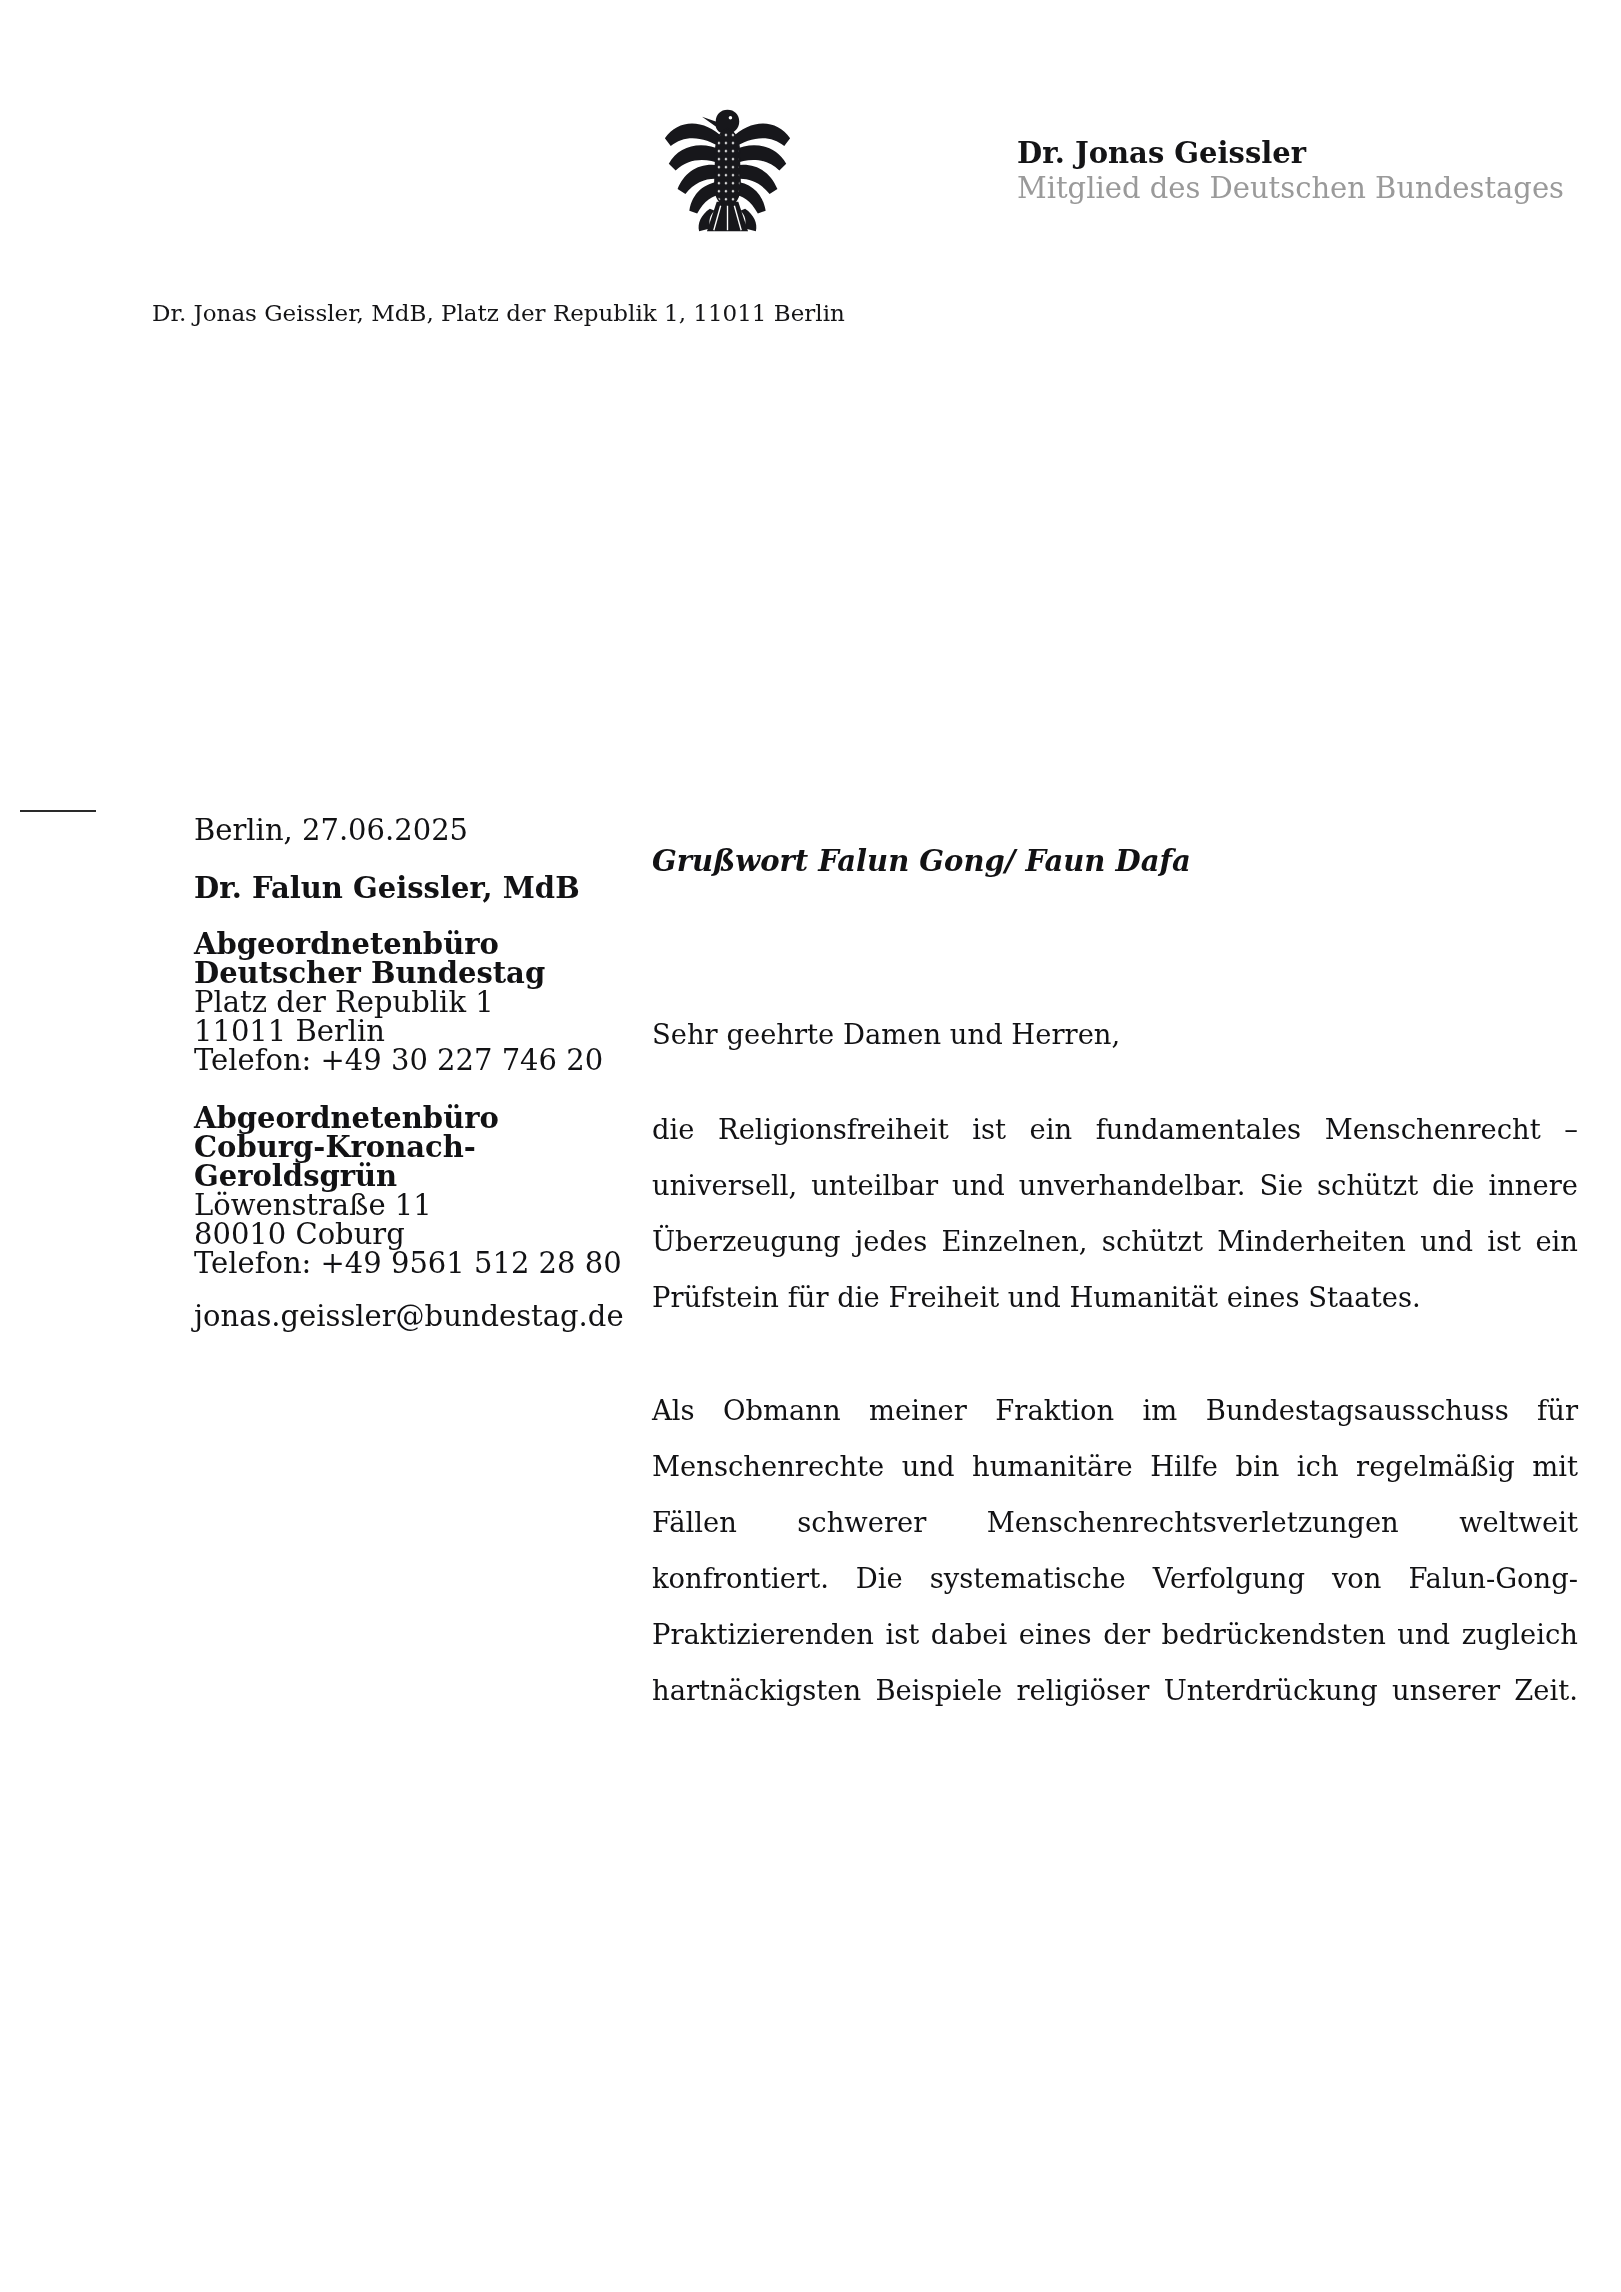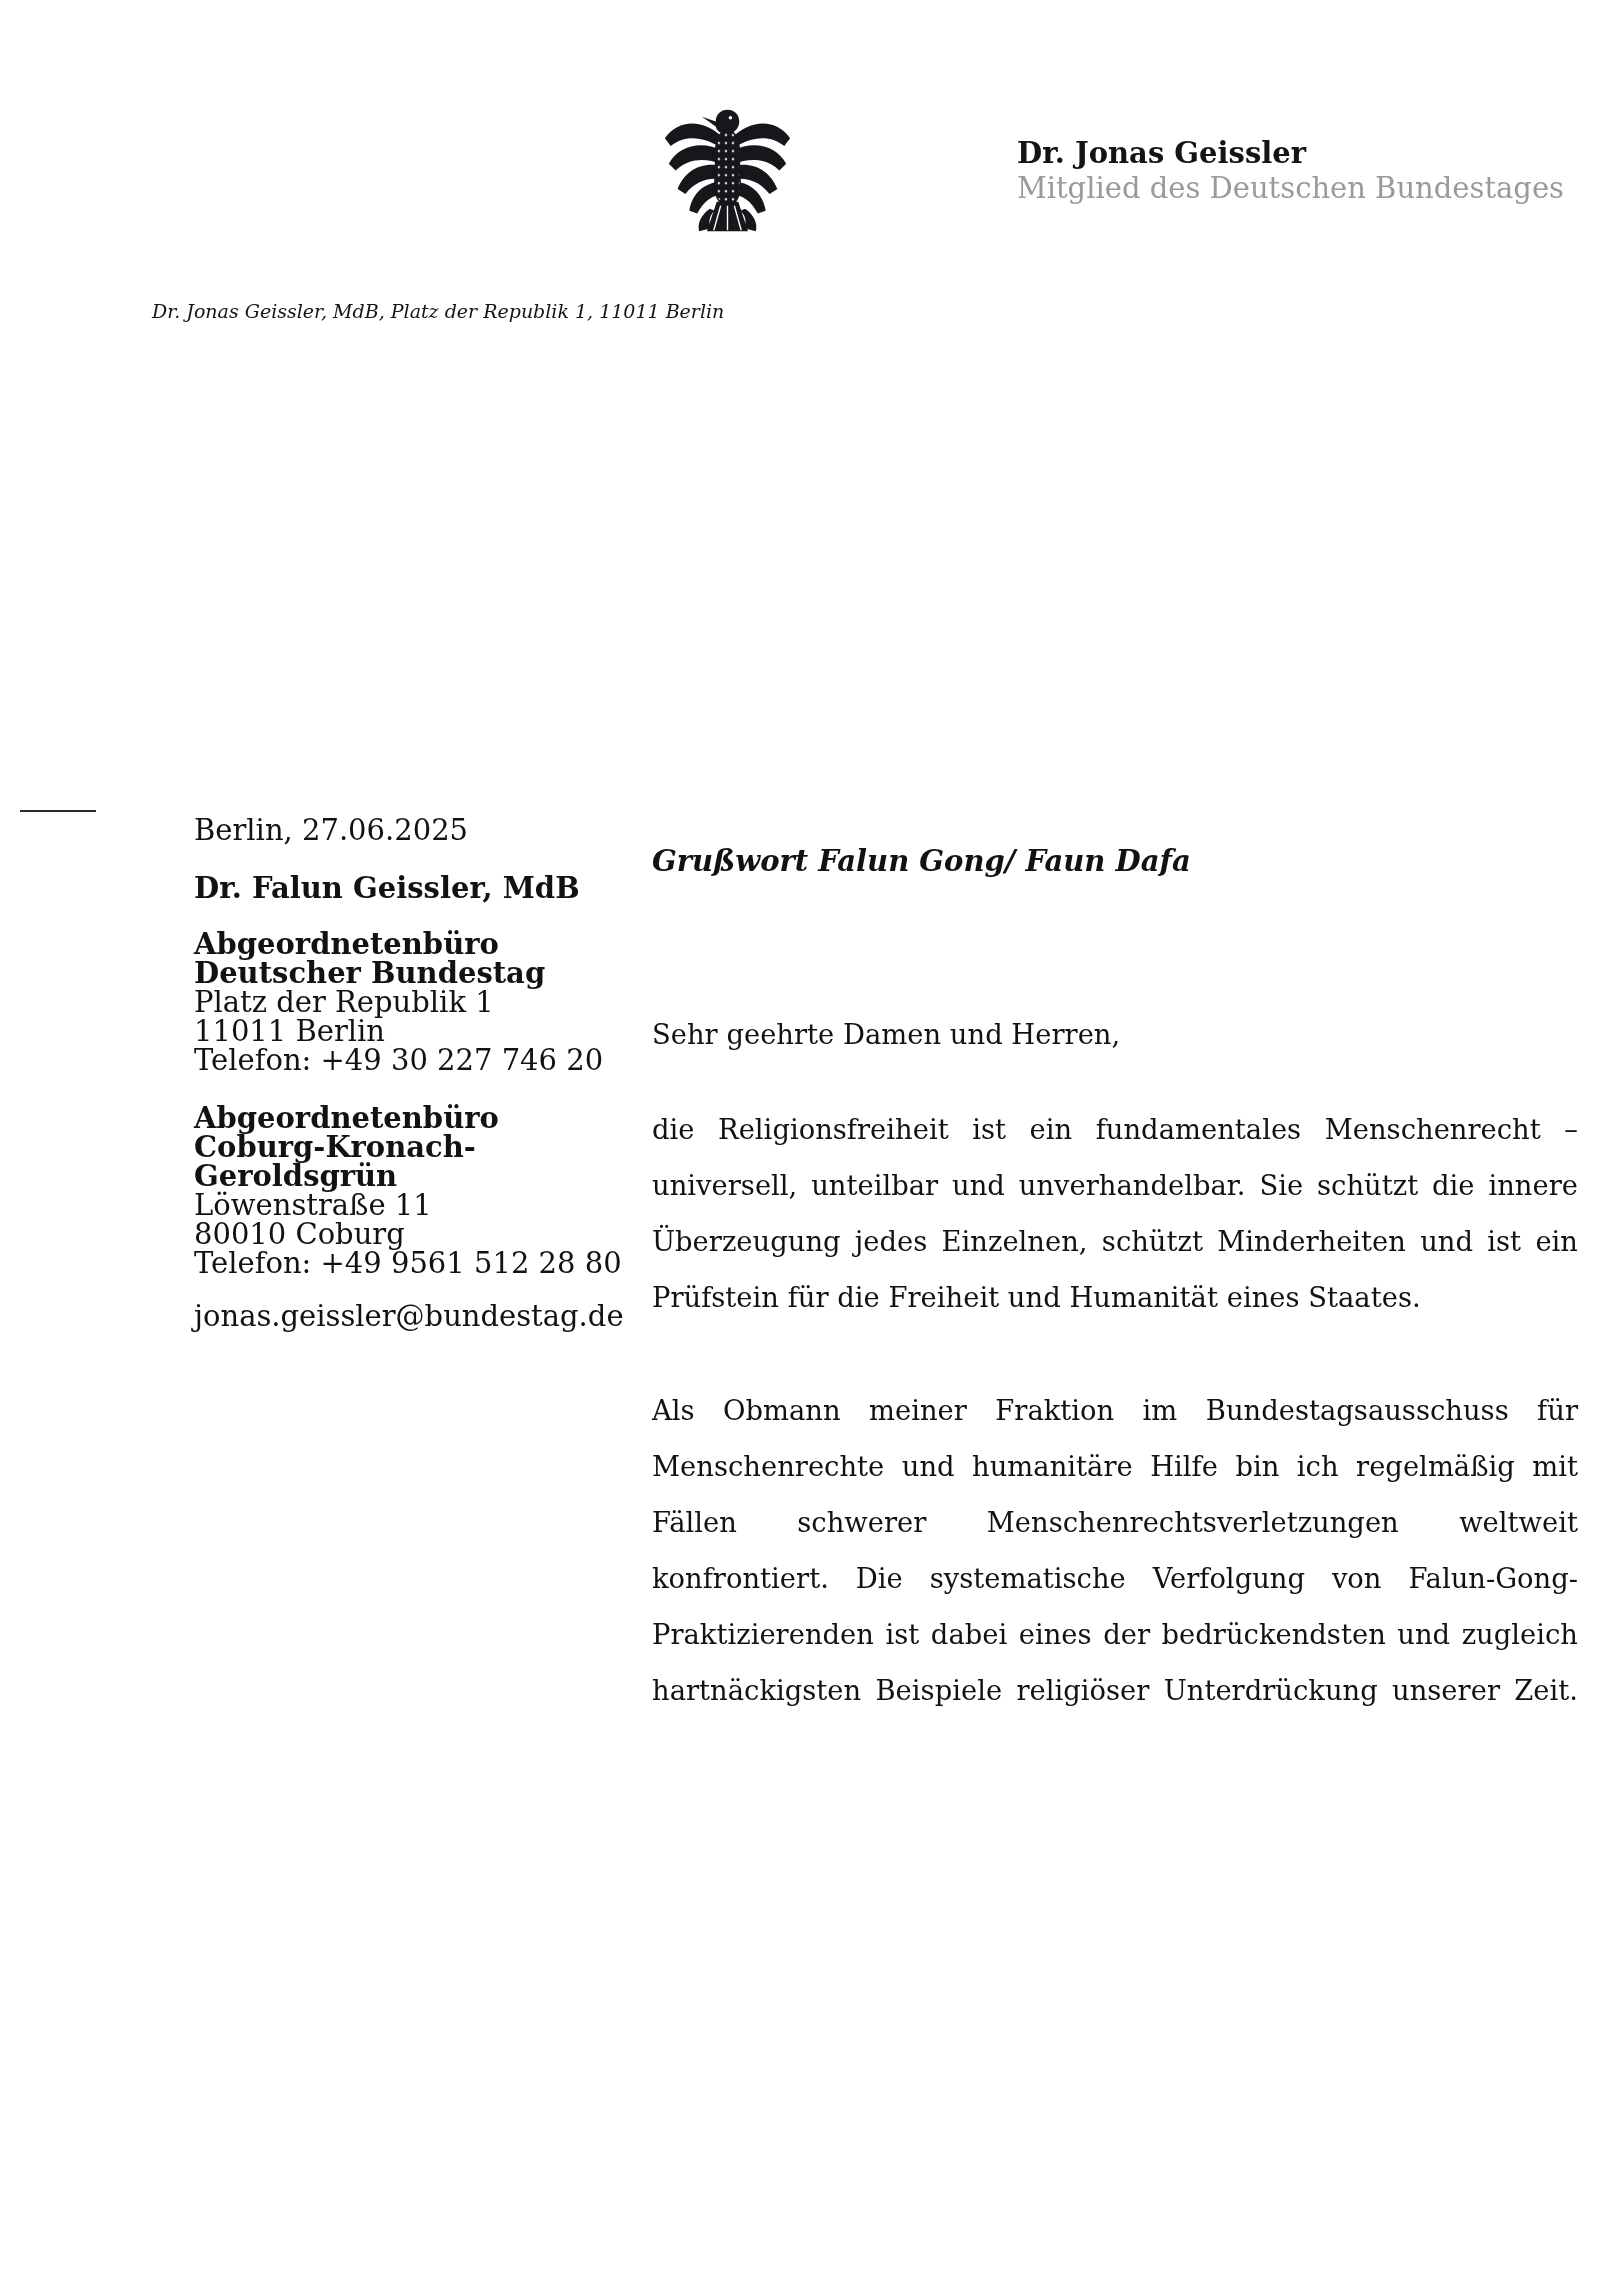--- a/index.html
+++ b/index.html
@@ -39,24 +39,23 @@
   }
   .head-sub {
     font-size: 29px;
     line-height: 35px;
     color: #9a9a9a;
   }
   .sender-line {
     position: absolute;
     left: 132px;
     top: 300px;
-    font-size: 19px;
+    font-size: 23px;
     color: #141416;
     white-space: nowrap;
-    font-style: italic;
   }
   .fold-mark {
     position: absolute;
     left: 0;
     top: 810px;
     width: 76px;
     height: 0;
     border-top: 2px solid #2a2a2a;
   }
   

